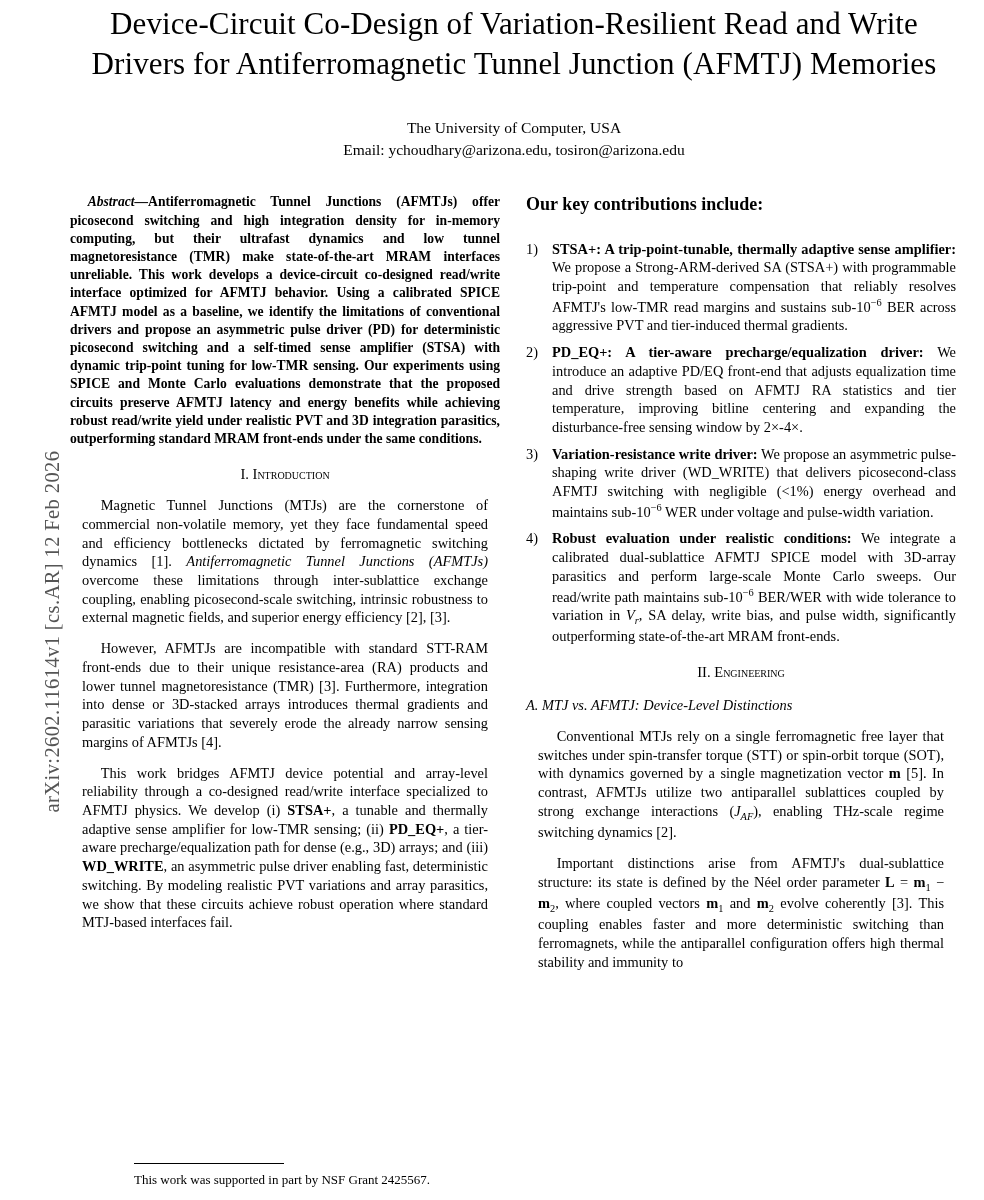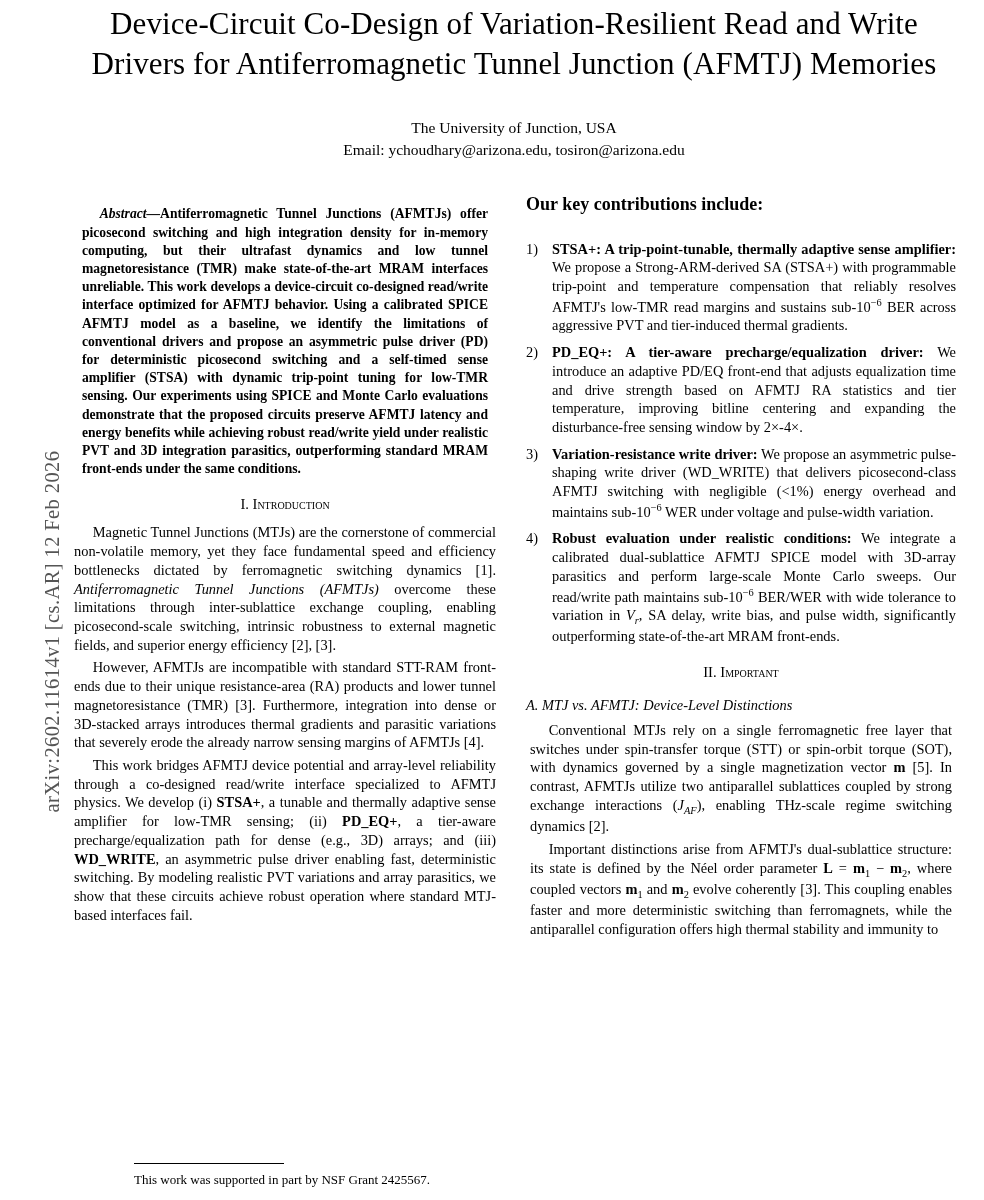--- a/index.html
+++ b/index.html
@@ -59,28 +59,28 @@
     margin-top: 32px;
     gap: 26px;
     padding: 0 6px;
   }
   .col {
     width: 430px;
     font-size: 14.4px;
     text-align: justify;
     line-height: 1.30;
   }
-  p { margin: 4px; text-indent: 1.3em; }
+  p { margin: 12px; text-indent: 1.3em; }
   .abstract {
     font-weight: bold;
     font-size: 13.6px;
     text-align: justify;
     line-height: 1.34;
     text-indent: 1.3em;
-    margin: 12px;
+    margin: 0;
   }
   .abstract .lead { font-style: italic; font-weight: bold; }
   .sec-head {
     text-align: center;
     font-size: 14.6px;
     font-variant: small-caps;
     margin: 17px 0 9px 0;
   }
   .subsec-head {
     font-size: 14.4px;
@@ -133,21 +133,21 @@
 
 <div class="page">
 
   <div class="arxiv-stamp">arXiv:2602.11614v1  [cs.AR]  12 Feb 2026</div>
 
   <div class="content">
 
     <h1 class="title">Device-Circuit Co-Design of Variation-Resilient Read and Write Drivers for Antiferromagnetic Tunnel Junction (AFMTJ) Memories</h1>
 
     <div class="authors">
-      <div>The University of Junction, USA</div>
+      <div>The University of Computer, USA</div>
       <div>Email: ychoudhary@arizona.edu, tosiron@arizona.edu</div>
     </div>
 
     <div class="cols">
 
       <div class="col">
         <p class="abstract"><span class="lead">Abstract—</span><span>Antiferromagnetic Tunnel Junctions (AFMTJs) offer picosecond switching and high integration density for in-memory computing, but their ultrafast dynamics and low tunnel magnetoresistance (TMR) make state-of-the-art MRAM interfaces unreliable. This work develops a device-circuit co-designed read/write interface optimized for AFMTJ behavior. Using a calibrated SPICE AFMTJ model as a baseline, we identify the limitations of conventional drivers and propose an asymmetric pulse driver (PD) for deterministic picosecond switching and a self-timed sense amplifier (STSA) with dynamic trip-point tuning for low-TMR sensing. Our experiments using SPICE and Monte Carlo evaluations demonstrate that the proposed circuits preserve AFMTJ latency and energy benefits while achieving robust read/write yield under realistic PVT and 3D integration parasitics, outperforming standard MRAM front-ends under the same conditions.</span></p>
 
         <div class="sec-head">I. Introduction</div>
 
@@ -160,21 +160,21 @@
 
       <div class="col">
         <div class="contrib-title">Our key contributions include:</div>
         <ol class="contribs" id="contrib-list">
             <li><span class="num">1)</span><b class="run">STSA+: A trip-point-tunable, thermally adaptive sense amplifier:</b><span> We propose a Strong-ARM-derived SA (STSA+) with programmable trip-point and temperature compensation that reliably resolves AFMTJ's low-TMR read margins and sustains sub-10</span><sup>−6</sup><span> BER across aggressive PVT and tier-induced thermal gradients.</span></li>
             <li><span class="num">2)</span><b class="run">PD_EQ+: A tier-aware precharge/equalization driver:</b><span> We introduce an adaptive PD/EQ front-end that adjusts equalization time and drive strength based on AFMTJ RA statistics and tier temperature, improving bitline centering and expanding the disturbance-free sensing window by 2×-4×.</span></li>
             <li><span class="num">3)</span><b class="run">Variation-resistance write driver:</b><span> We propose an asymmetric pulse-shaping write driver (WD_WRITE) that delivers picosecond-class AFMTJ switching with negligible (&lt;1%) energy overhead and maintains sub-10</span><sup>−6</sup><span> WER under voltage and pulse-width variation.</span></li>
             <li><span class="num">4)</span><b class="run">Robust evaluation under realistic conditions:</b><span> We integrate a calibrated dual-sublattice AFMTJ SPICE model with 3D-array parasitics and perform large-scale Monte Carlo sweeps. Our read/write path maintains sub-10</span><sup>−6</sup><span> BER/WER with wide tolerance to variation in </span><i class="run">V</i><sub style="font-style: italic;">r</sub><span>, SA delay, write bias, and pulse width, significantly outperforming state-of-the-art MRAM front-ends.</span></li>
           </ol>
 
-        <div class="sec-head">II. Important</div>
+        <div class="sec-head">II. Engineering</div>
         <div class="subsec-head">A. MTJ vs. AFMTJ: Device-Level Distinctions</div>
         <div id="bg-paras">
             <p><span>Conventional MTJs rely on a single ferromagnetic free layer that switches under spin-transfer torque (STT) or spin-orbit torque (SOT), with dynamics governed by a single magnetization vector </span><span style="font-weight: bold;">m</span><span> [5]. In contrast, AFMTJs utilize two antiparallel sublattices coupled by strong exchange interactions (</span><i class="run">J</i><sub style="font-style: italic;">AF</sub><span>), enabling THz-scale regime switching dynamics [2].</span></p>
             <p><span>Important distinctions arise from AFMTJ's dual-sublattice structure: its state is defined by the Néel order parameter </span><span style="font-weight: bold;">L</span><span> = </span><span style="font-weight: bold;">m</span><sub>1</sub><span> − </span><span style="font-weight: bold;">m</span><sub>2</sub><span>, where coupled vectors </span><span style="font-weight: bold;">m</span><sub>1</sub><span> and </span><span style="font-weight: bold;">m</span><sub>2</sub><span> evolve coherently [3]. This coupling enables faster and more deterministic switching than ferromagnets, while the antiparallel configuration offers high thermal stability and immunity to</span></p>
           </div>
       </div>
 
     </div>
 
     <div class="rule"></div>

